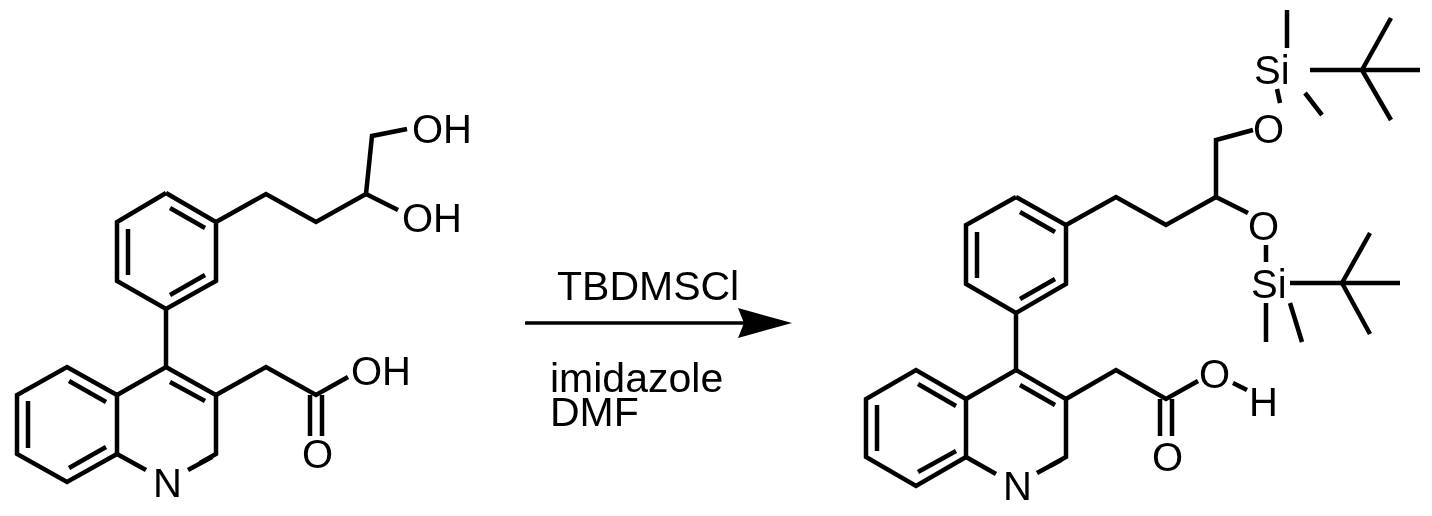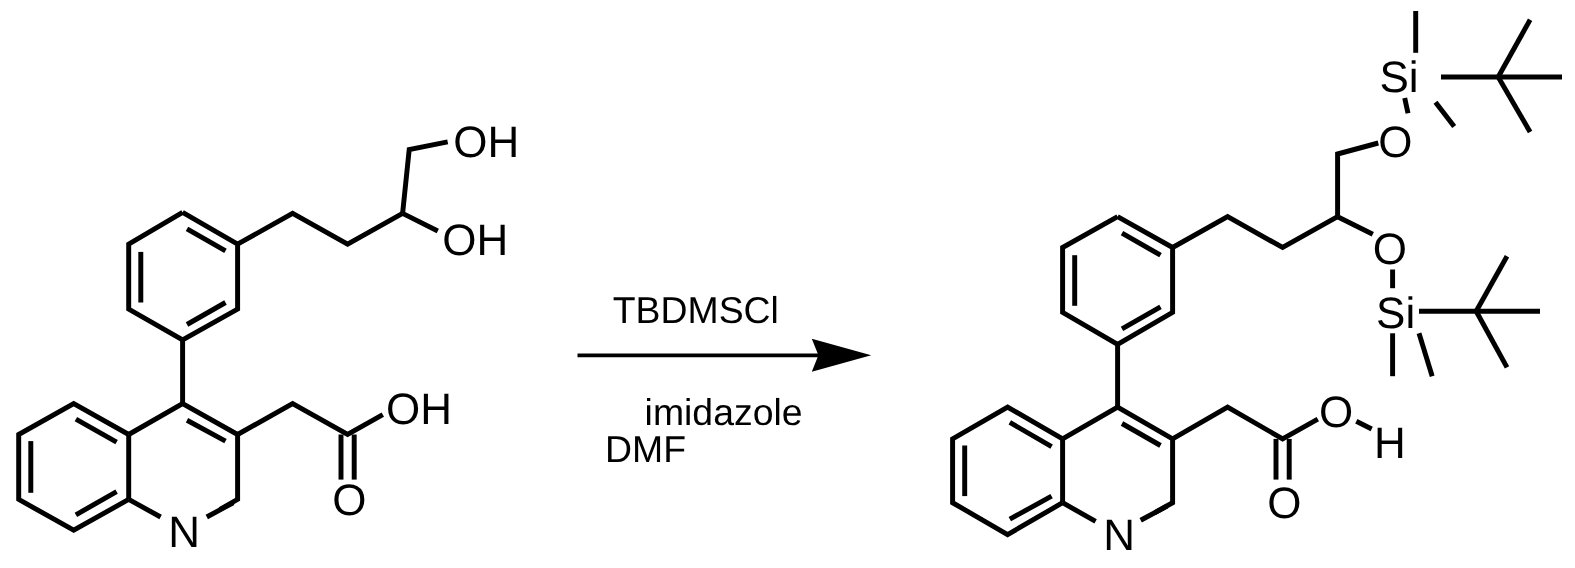--- a/index.html
+++ b/index.html
@@ -1,20 +1,20 @@
 <!DOCTYPE html>
 <html><head>
 <meta charset="utf-8">
 <style>
   html, body { margin: 0; padding: 0; background: #ffffff; }
   body { width: 1432px; height: 516px; position: relative; overflow: hidden; font-family: "Liberation Sans", sans-serif; }
   svg { position: absolute; left: 0; top: 0; }
   .bond { stroke: #000; stroke-width: 4.5; fill: none; stroke-linecap: butt; stroke-linejoin: miter; }
   .atom { font-family: "Liberation Sans", sans-serif; font-size: 40px; fill: #000; }
-  .reagent { position: absolute; font-family: "Liberation Sans", sans-serif; font-size: 34px; color: #000; line-height: 1; white-space: nowrap; }
+  .reagent { position: absolute; font-family: "Liberation Sans", sans-serif; font-size: 41px; color: #000; line-height: 1; white-space: nowrap; }
 </style>
 </head>
 <body>
 
 <svg width="1432" height="516" viewBox="0 0 1432 516">
 
   <g>
 
     <g>
       <polyline class="bond" points="166,193 216,222 216,281 166,309 117,281 117,222 166,193"></polyline>
@@ -121,14 +121,14 @@
     <text class="atom" x="1248" y="240">O</text>
     <text class="atom" x="1251" y="298">Si</text>
     <text class="atom" x="1199" y="388">O</text>
     <text class="atom" x="1249" y="416">H</text>
     <text class="atom" x="1152" y="471">O</text>
     <text class="atom" x="1003" y="500">N</text>
   </g>
 </svg>
 
 <div class="reagent" style="left:557px; top:266px;">TBDMSCl</div>
-<div class="reagent" style="left:550px; top:358px;margin-left:36px;">imidazole</div>
+<div class="reagent" style="left:550px; top:358px;">imidazole</div>
 <div class="reagent" style="left:550px; top:392px;">DMF</div>
 
 </body></html>

